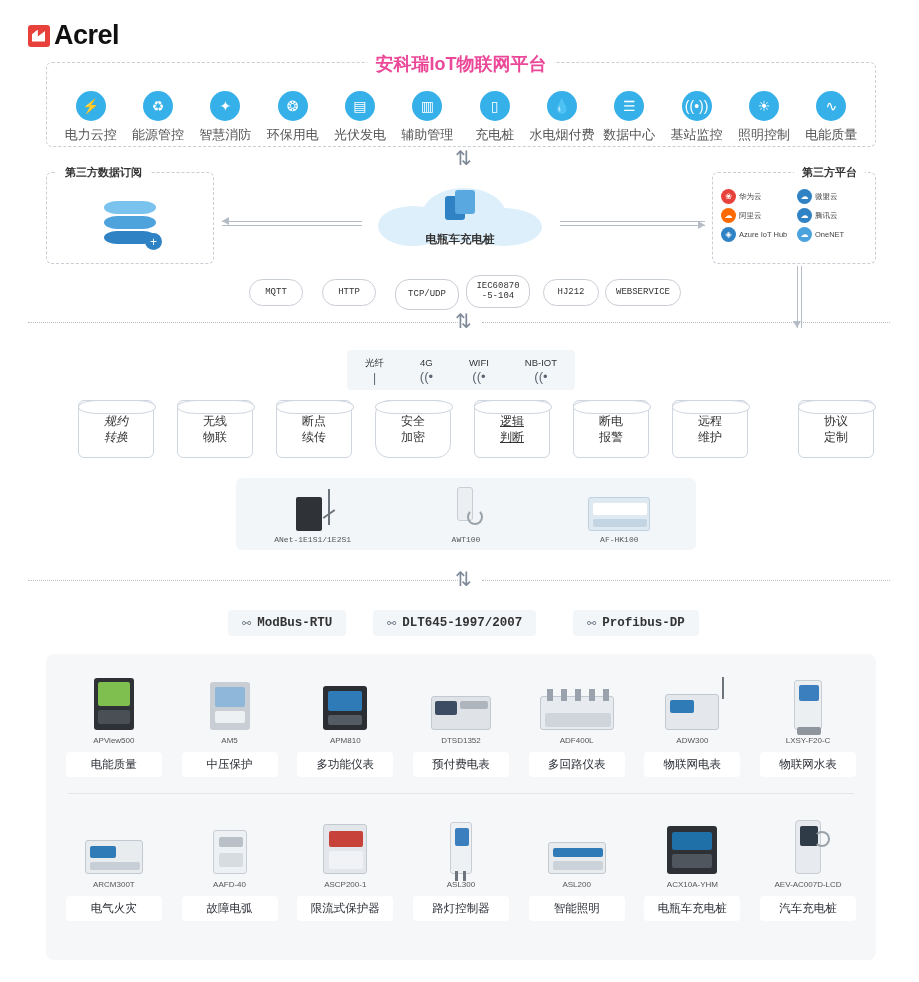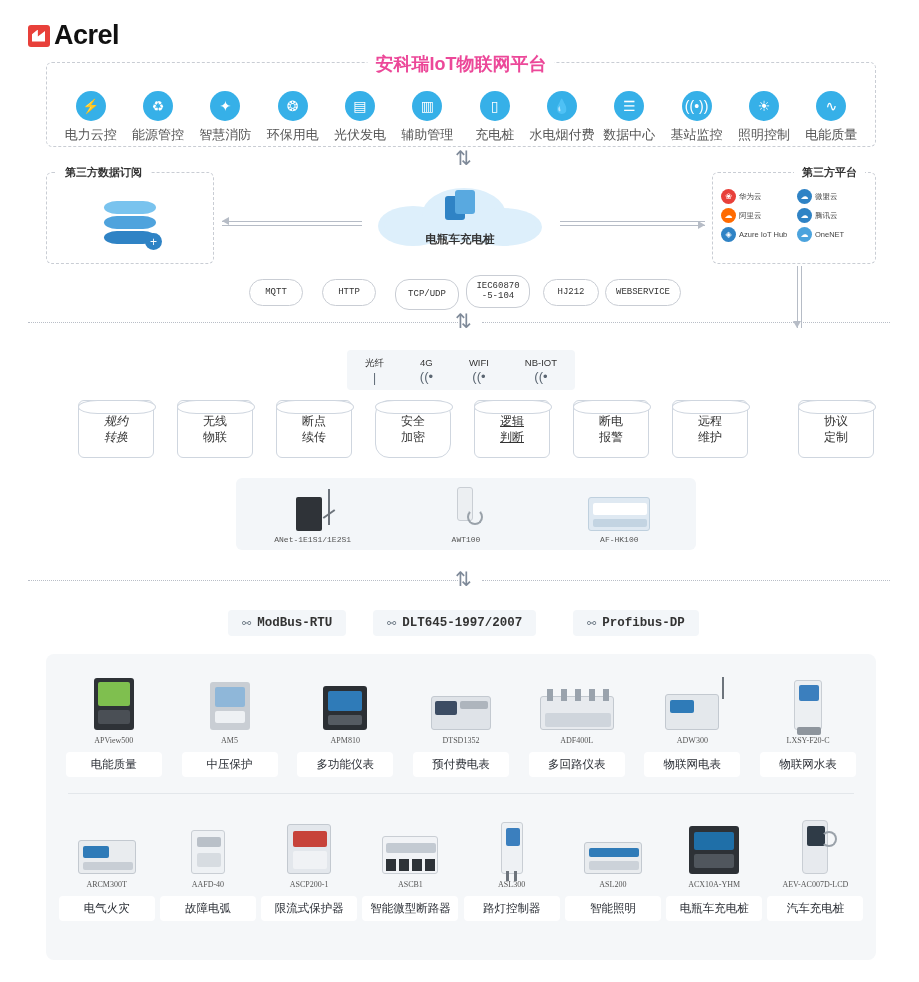--- a/index.html
+++ b/index.html
@@ -179,21 +179,21 @@
   
   #dev-panel {
     position:absolute; left:46px; top:654px; width:830px; height:306px;
     background:#f5f7f9; border-radius:8px; padding:14px 10px;
   }
   .dev-row { display:flex; justify-content:space-around; align-items:flex-end; }
   .dev-row.r2 { margin-top:18px; }
   .dev-divider { height:1px; background:#e3e7eb; margin:16px 12px 0; }
   .dev-item { width:96px; text-align:center; }
   .dev-img { height:62px; display:flex; align-items:flex-end; justify-content:center; }
-  .dev-model { font-size:8px; color:#555; margin-top:6px; font-family:Liberation Serif, serif;}
+  .dev-model { font-size:8px; color:#555; margin-top:6px; font-family:Liberation Sans, sans-serif;}
   .dev-tag {
     margin-top:7px; background:#fff; border-radius:4px; padding:5px 2px;
     font-size:11.5px; color:#2b2f36;
   }
 
   
   .d {
     position:relative; display:inline-block;
   }
   .d-apview { width:40px;height:52px;background:#2e3237;border-radius:3px; }
@@ -583,27 +583,20 @@
     </div>
     <div class="dev-item">
       <div class="dev-img">
           <span class="d d-ascp"></span>
         </div>
       <div class="dev-model">ASCP200-1</div>
       <div class="dev-tag">限流式保护器</div>
     </div>
     <div class="dev-item">
       <div class="dev-img">
-          <span class="d d-ascb"></span>
-        </div>
-      <div class="dev-model">ASCB1</div>
-      <div class="dev-tag">智能微型断路器</div>
-    </div>
-    <div class="dev-item">
-      <div class="dev-img">
           <span class="d d-asl300"></span>
         </div>
       <div class="dev-model">ASL300</div>
       <div class="dev-tag">路灯控制器</div>
     </div>
     <div class="dev-item">
       <div class="dev-img">
           <span class="d d-asl200"></span>
         </div>
       <div class="dev-model">ASL200</div>

